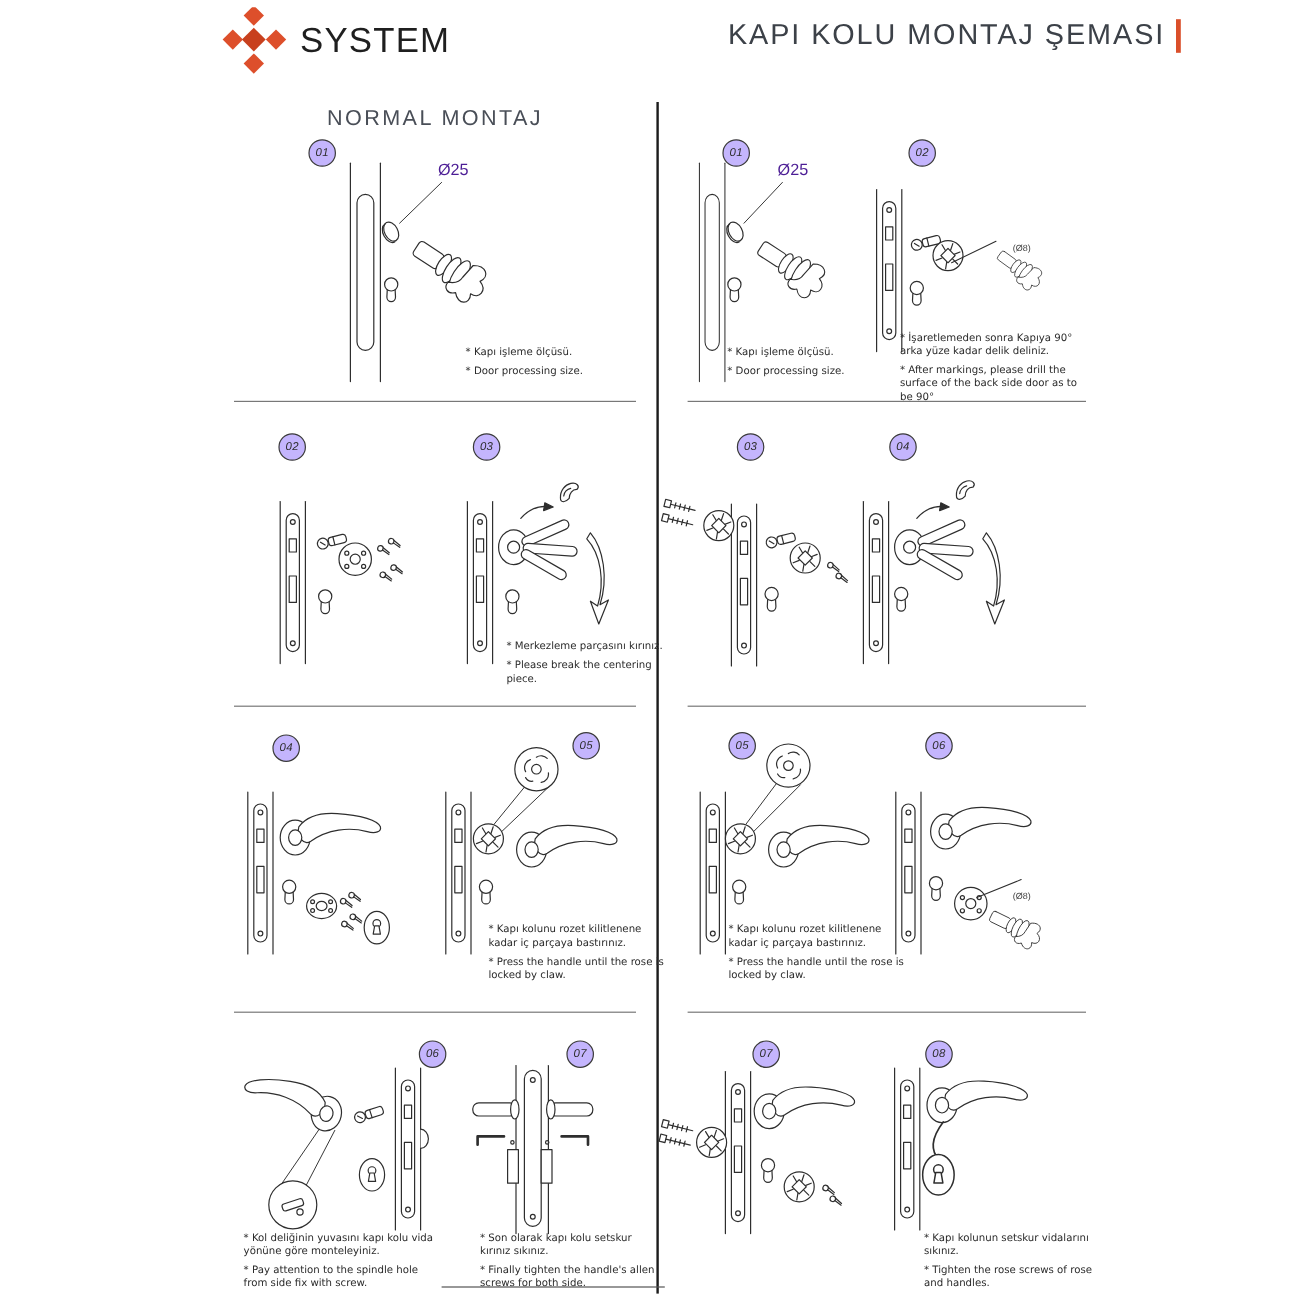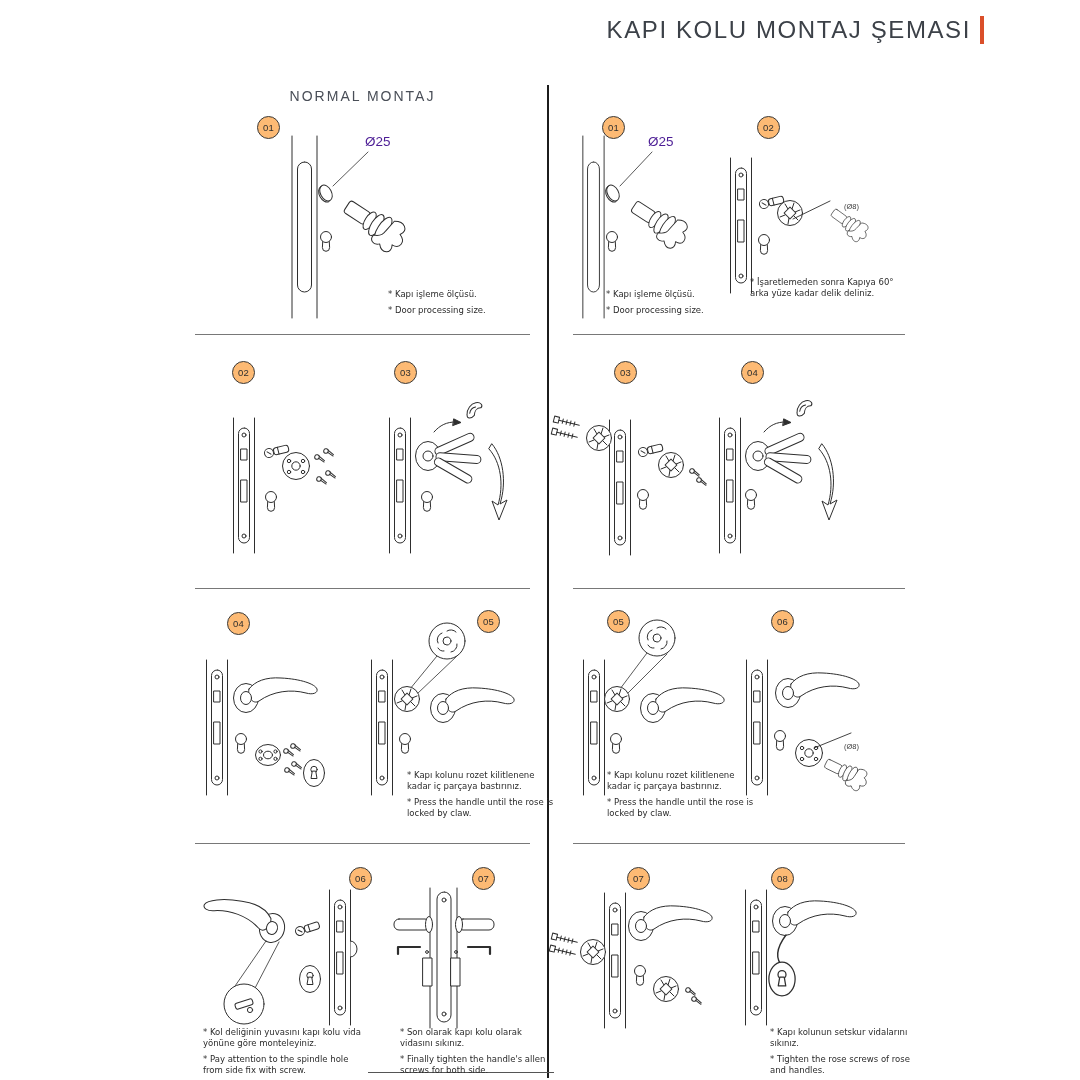--- a/index.html
+++ b/index.html
@@ -7,31 +7,31 @@
         font-family:"Liberation Sans",sans-serif;}
   .art{position:absolute;left:0;top:0;z-index:1;}
   
   .logo{position:absolute;left:183px;top:6px;display:flex;align-items:center;gap:9px;z-index:3;}
   .logo-text{font-size:29px;color:#1f1f1f;letter-spacing:1px;font-weight:400;}
   .title-wrap{position:absolute;left:540px;top:16px;width:444px;display:flex;align-items:center;
               justify-content:flex-end;gap:9px;z-index:3;}
   .doc-title{font-size:24px;color:#3c4148;letter-spacing:1.6px;white-space:nowrap;}
   .accent-bar{width:4px;height:28px;background:#da4f2a;flex:0 0 auto;}
   
-  .col-title{position:absolute;top:88px;font-size:14px;letter-spacing:2px;color:#494e57;
+  .col-title{position:absolute;top:88px;font-size:18px;letter-spacing:2px;color:#494e57;
              text-align:center;z-index:3;}
   .col-title.left{left:195px;width:335px;}
   .col-title.right{left:573px;width:332px;}
   
   .vline{position:absolute;left:547px;top:85px;width:1.5px;height:993px;background:#1c1c1c;z-index:2;}
   .hline{position:absolute;height:1px;background:#787878;z-index:2;}
   
   .step-circle{position:absolute;width:21px;height:21px;border:1.2px solid #3a3a3a;border-radius:50%;
                font-size:9.5px;color:#2e2e2e;display:flex;align-items:center;justify-content:center;
-               background:#fdba74;z-index:3;letter-spacing:0.3px;}
+               background:#c4b5fd;z-index:3;letter-spacing:0.3px;font-style:italic;}
   
   .caption{position:absolute;font-family:"DejaVu Sans",sans-serif;font-size:8.5px;line-height:1.3;
            color:#2b2b2b;z-index:3;}
   .caption .cap{margin-bottom:5px;}
   
   .dim-label{position:absolute;font-size:13.5px;color:#4c1d95;z-index:3;}
   .dim-label.small{font-size:7.5px;color:#3a3a3a;}
 </style>
 </head>
 <body>
@@ -304,20 +304,32 @@
     </g>
 
     <g>
       <use href="#sym-door-lock" transform="translate(744,890)"></use>
       <use href="#sym-handle" transform="translate(785,921)"></use>
       <path d="M786,935 C777,947 774,958 783,967" stroke-width="1.4"></path>
       <use href="#sym-esc-oval" transform="translate(782,979) scale(1.25)"></use>
     </g>
   </svg>
 
+  <div class="logo">
+    <svg width="58" height="56" viewBox="0 0 58 56">
+      <g fill="#dd4f2b">
+        <rect x="22.5" y="1" width="12" height="12" transform="rotate(45 28.5 7)"></rect>
+        <rect x="5" y="21" width="12" height="12" transform="rotate(45 11 27)"></rect>
+        <rect x="21.5" y="20" width="14" height="14" transform="rotate(45 28.5 27)" fill="#c8401e"></rect>
+        <rect x="41" y="21" width="12" height="12" transform="rotate(45 47 27)"></rect>
+        <rect x="22.5" y="41" width="12" height="12" transform="rotate(45 28.5 47)"></rect>
+      </g>
+    </svg>
+    <span class="logo-text">SYSTEM</span>
+  </div>
   <div class="title-wrap">
     <span class="doc-title">KAPI KOLU MONTAJ ŞEMASI</span>
     <span class="accent-bar"></span>
   </div>
 
   <div class="col-title left">NORMAL MONTAJ</div>
 
   <div class="vline"></div>
   <div class="hline" style="left:195px;top:334px;width:335px;"></div>
   <div class="hline" style="left:573px;top:334px;width:332px;"></div>
@@ -350,36 +362,41 @@
 
   <div class="caption" style="left:388px;top:289px;width:132px;">
     <div class="cap">* Kapı işleme ölçüsü.</div>
     <div class="cap">* Door processing size.</div>
   </div>
   <div class="caption" style="left:606px;top:289px;width:132px;">
     <div class="cap">* Kapı işleme ölçüsü.</div>
     <div class="cap">* Door processing size.</div>
   </div>
   <div class="caption" style="left:750px;top:277px;width:152px;">
-    <div class="cap">* İşaretlemeden sonra Kapıya 60° arka yüze kadar delik deliniz.</div>
+    <div class="cap">* İşaretlemeden sonra Kapıya 90° arka yüze kadar delik deliniz.</div>
+    <div class="cap">* After markings, please drill the surface of the back side door as to be 90°</div>
+  </div>
+  <div class="caption" style="left:422px;top:534px;width:138px;">
+    <div class="cap">* Merkezleme parçasını kırınız.</div>
+    <div class="cap">* Please break the centering piece.</div>
   </div>
   <div class="caption" style="left:407px;top:770px;width:148px;">
     <div class="cap">* Kapı kolunu rozet kilitlenene kadar iç parçaya bastırınız.</div>
     <div class="cap">* Press the handle until the rose is locked by claw.</div>
   </div>
   <div class="caption" style="left:607px;top:770px;width:148px;">
     <div class="cap">* Kapı kolunu rozet kilitlenene kadar iç parçaya bastırınız.</div>
     <div class="cap">* Press the handle until the rose is locked by claw.</div>
   </div>
   <div class="caption" style="left:203px;top:1027px;width:162px;">
     <div class="cap">* Kol deliğinin yuvasını kapı kolu vida yönüne göre monteleyiniz.</div>
     <div class="cap">* Pay attention to the spindle hole from side fix with screw.</div>
   </div>
   <div class="caption" style="left:400px;top:1027px;width:152px;">
-    <div class="cap">* Son olarak kapı kolu olarak vidasını sıkınız.</div>
+    <div class="cap">* Son olarak kapı kolu setskur kırınız sıkınız.</div>
     <div class="cap">* Finally tighten the handle's allen screws for both side.</div>
   </div>
   <div class="caption" style="left:770px;top:1027px;width:140px;">
     <div class="cap">* Kapı kolunun setskur vidalarını sıkınız.</div>
     <div class="cap">* Tighten the rose screws of rose and handles.</div>
   </div>
 
 </div>
 
 </body></html>

